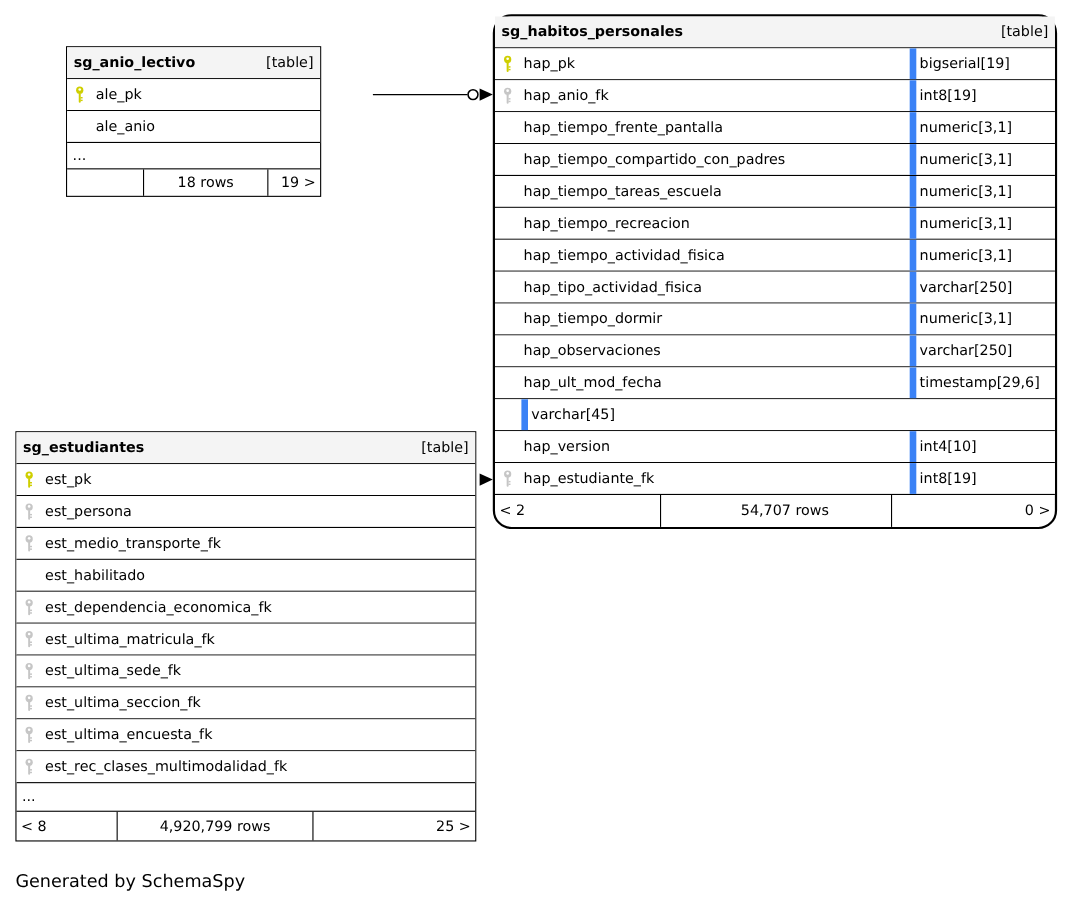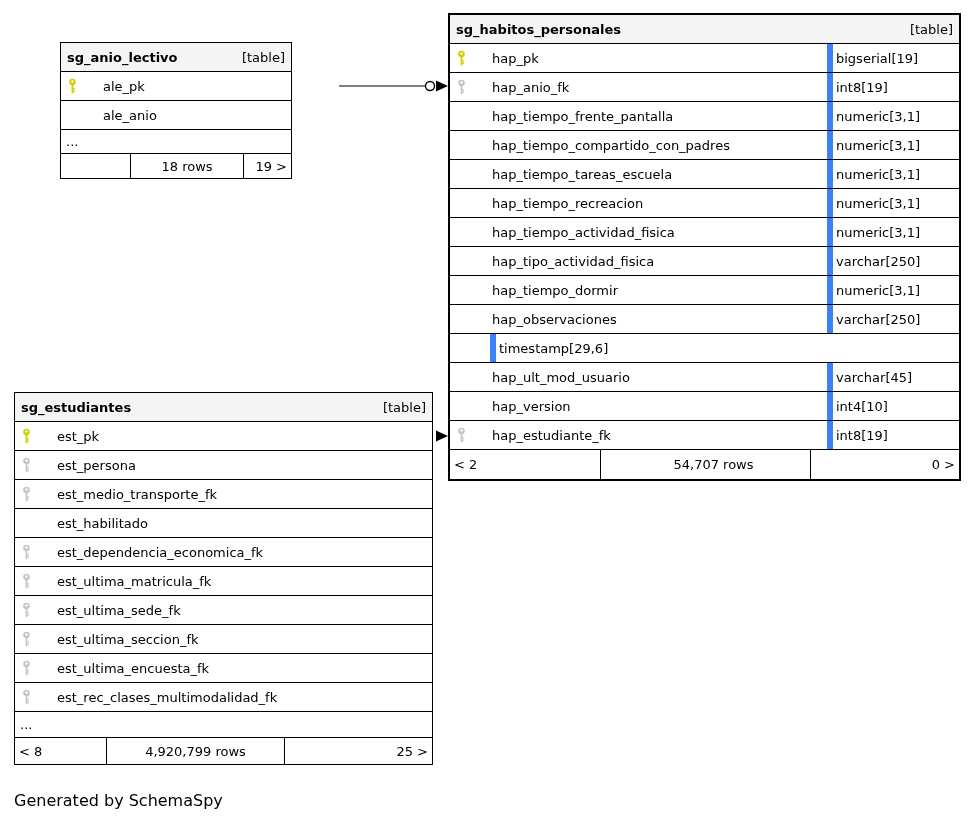--- a/index.html
+++ b/index.html
@@ -3,26 +3,26 @@
 <meta charset="utf-8">
 <style>
   html,body{margin:0;padding:0;}
   body{
     width:979px;height:820px;position:relative;background:#ffffff;
     font-family:"DejaVu Sans","Liberation Sans",sans-serif;
     font-size:13px;color:#000;overflow:hidden;
   }
   *{box-sizing:border-box;}
   .tbl{position:absolute;background:#fff;border:1px solid #000;}
-  .tbl.focus{border-width:2px;}
+  .tbl.focus{border-width:2px;border-radius:17px;}
   .hdr{display:flex;justify-content:space-between;align-items:center;height:29px;
        background:var(--header-bg,#f4f4f4);border-bottom:1px solid #000;padding:0 6px;}
   .hdr .ttl{font-weight:bold;}
   .hdr .tag{font-weight:normal;}
-  .row{display:flex;align-items:center;height:29px;border-bottom:1px solid #000;background:#fff;gap:16px;}
+  .row{display:flex;align-items:center;height:29px;border-bottom:1px solid #000;background:#fff;}
   .ic{width:18px;min-width:18px;margin-left:6px;display:flex;align-items:center;justify-content:flex-start;}
   .ic svg{display:block;}
   .ic.pk{color:var(--pk-key,#cfcf00);}
   .ic.fk{color:var(--fk-key,#c6c6c6);}
   .nm{flex:1;padding-left:2px;white-space:nowrap;overflow:hidden;}
   .tp{width:132px;min-width:132px;align-self:stretch;display:flex;align-items:center;
       border-left:6px solid #3b82f6;padding-left:3px;white-space:nowrap;}
   .dots{display:flex;align-items:center;border-bottom:1px solid #000;padding-left:5px;}
   .ftr{display:flex;align-items:stretch;text-align:right;}
   .ftr .c{display:flex;align-items:center;white-space:nowrap;}
@@ -166,25 +166,25 @@
     <span class="nm">hap_tiempo_dormir</span>
     <span class="tp">numeric[3,1]</span>
   </div>
   <div class="row">
     <span class="ic"></span>
     <span class="nm">hap_observaciones</span>
     <span class="tp">varchar[250]</span>
   </div>
   <div class="row">
     <span class="ic"></span>
+    <span class="nm">hap_ult_mod_fecha</span>
     <span class="tp">timestamp[29,6]</span>
   </div>
   <div class="row">
     <span class="ic"></span>
-    <span class="nm">hap_ult_mod_usuario</span>
     <span class="tp">varchar[45]</span>
   </div>
   <div class="row">
     <span class="ic"></span>
     <span class="nm">hap_version</span>
     <span class="tp">int4[10]</span>
   </div>
   <div class="row">
     <span class="ic fk">
         <svg width="11" height="16" viewBox="0 0 11 16">

